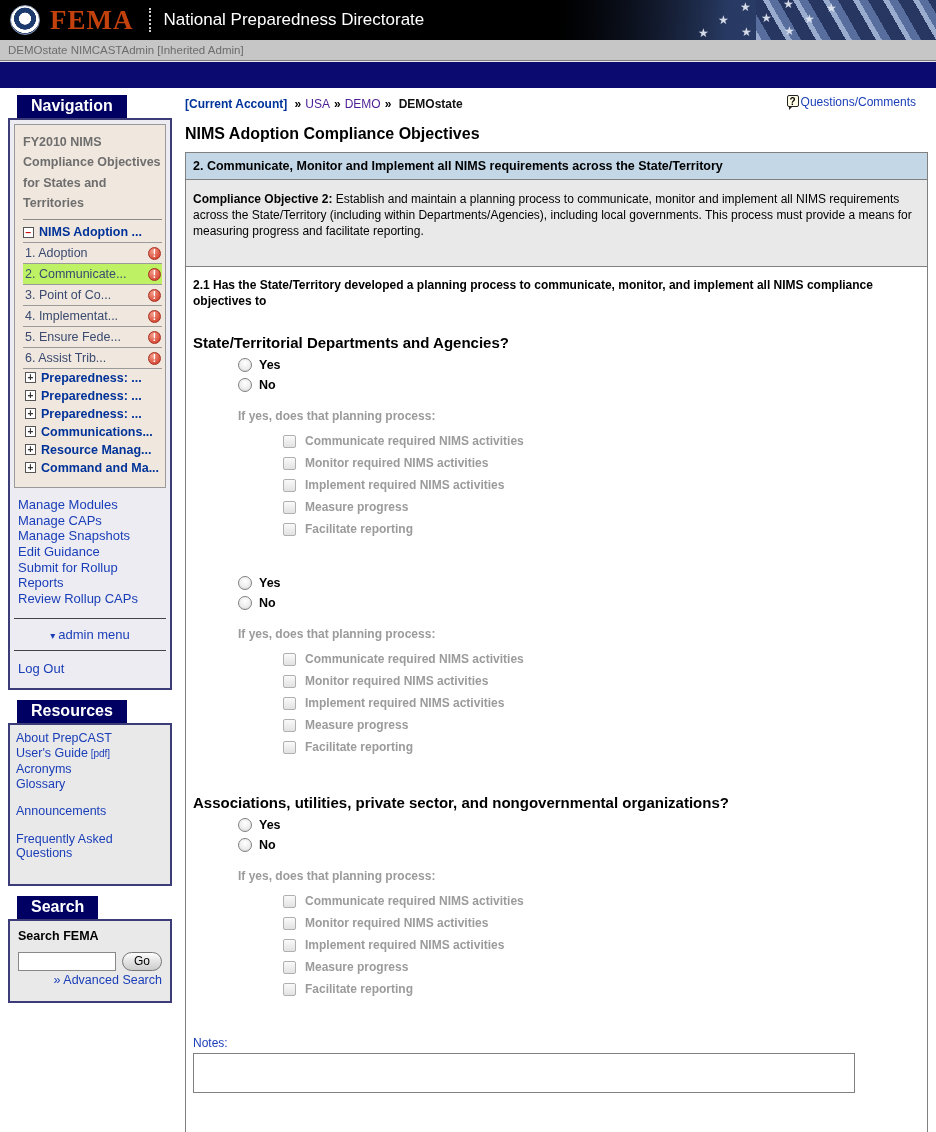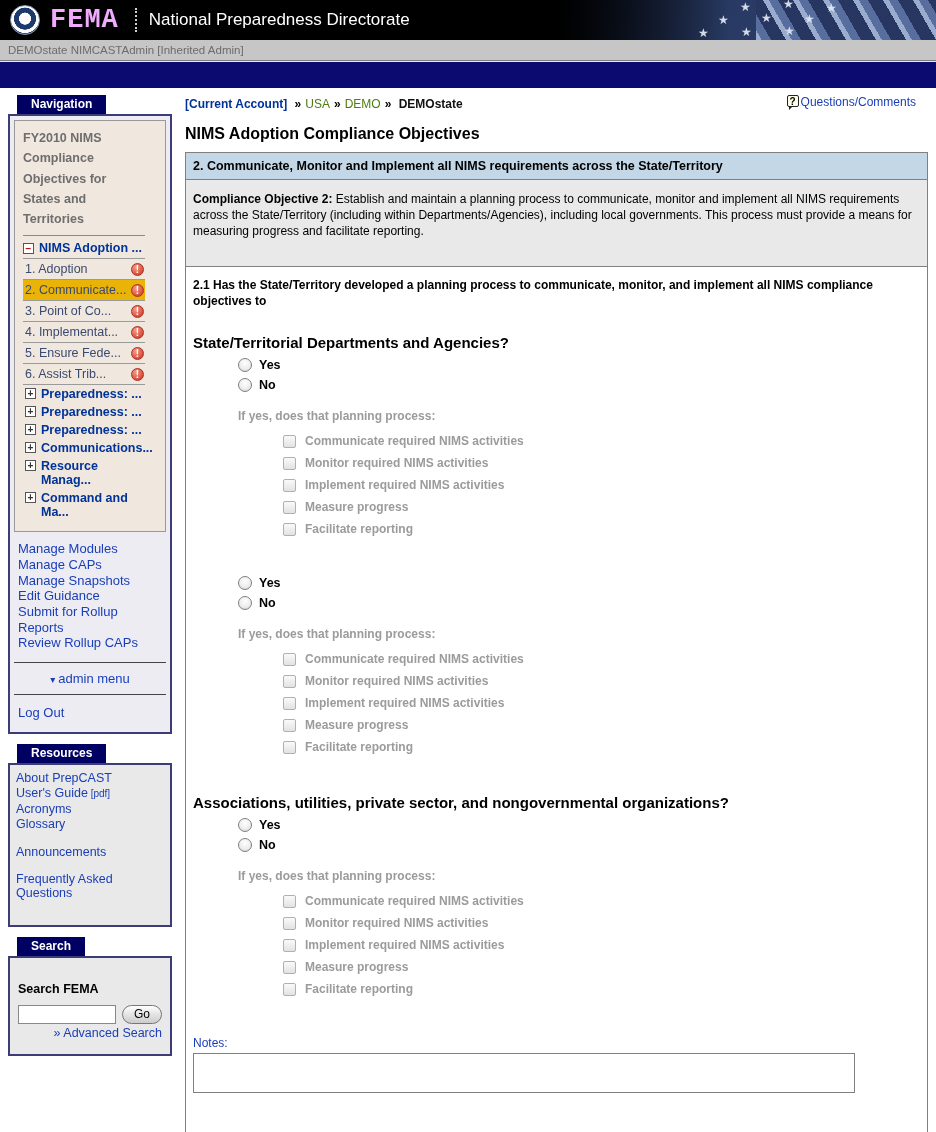--- a/index.html
+++ b/index.html
@@ -14,22 +14,22 @@
   .top-header {
     height: 40px; background: #000; position: relative;
     display: flex; align-items: center; overflow: hidden;
   }
   .seal {
     width: 30px; height: 30px; border-radius: 50%; margin-left: 10px;
     background: radial-gradient(circle at 50% 45%, #fff 0 28%, #1d3a6e 30% 52%, #fff 54% 68%, #26406f 70% 100%);
     border: 1px solid #8a9ab5; flex: 0 0 auto; position: relative; z-index: 3;
   }
   .fema-word {
-    font-family: Liberation Mono, monospace; font-weight: bold;
-    color: #f0abfc; font-size: 27px; letter-spacing: 1px; margin-left: 10px;
+    font-family: Liberation Serif, serif; font-weight: bold;
+    color: #c2410c; font-size: 27px; letter-spacing: 1px; margin-left: 10px;
     position: relative; z-index: 3;
   }
   .hdr-sep {
     height: 24px; border-left: 2px dotted #cfcfcf; margin: 0 12px 0 16px;
     position: relative; z-index: 3;
   }
   .directorate { color: #fff; font-size: 17px; position: relative; z-index: 3; }
   .flag {
     position: absolute; right: 0; top: 0; width: 378px; height: 40px;
     background: linear-gradient(100deg, #10182e 0%, #283a63 45%, #31456e 100%);
@@ -59,27 +59,27 @@
   .navy-bar { height: 27px; background: #0a0a70; border-top: 1px solid #e8e8e8; }
 
   
   .page { display: flex; align-items: flex-start; padding: 7px 8px 0 8px; }
   .sidebar { width: 164px; flex: 0 0 auto; }
   .main { flex: 1; margin-left: 13px; min-width: 0; }
 
   
   .side-tab {
     display: inline-block; background: #000063; color: #fff; font-weight: bold;
-    font-size: 12px; padding: 2px 14px 3px 14px; margin-left: 9px; position: relative; z-index: 2;
+    font-size: 16px; padding: 2px 14px 3px 14px; margin-left: 9px; position: relative; z-index: 2;
   }
   .side-box {
     border: 2px solid #3c3c78; background: #ececf2; padding: 4px 4px 8px 4px;
   }
   .tree-panel {
-    border: 1px solid #999; background: #f0e7de; padding: 7px 20px 10px 8px;
+    border: 1px solid #999; background: #f0e7de; padding: 7px 3px 10px 8px;
   }
   .module-title {
     color: #6e6e6e; font-weight: bold; font-size: 12.5px; line-height: 1.62;
     padding-bottom: 6px;
   }
   .tree-hr { border: 0; border-top: 1px solid #8a8a8a; margin: 0 0 2px 0; }
   .tree-root {
     display: flex; align-items: center; gap: 5px; padding: 3px 0;
     border-bottom: 1px solid #9a9a9a;
   }
@@ -89,21 +89,21 @@
     border: 1px solid #555; font-size: 10px; line-height: 9px; text-align: center;
     flex: 0 0 auto; font-weight: bold;
   }
   .pm-minus { color: #cc0000; }
   .pm-plus { color: #333; }
   .tree-item {
     display: flex; align-items: center; justify-content: space-between;
     padding: 3px 1px 3px 2px; border-bottom: 1px solid #9a9a9a;
     color: #3a4a70; font-size: 12.5px; cursor: pointer;
   }
-  .tree-item.selected { background: #eab308; }
+  .tree-item.selected { background: #bef264; }
   .alert-icon {
     display: inline-block; width: 13px; height: 13px; border-radius: 50%;
     background: radial-gradient(circle at 35% 30%, #f49a88, #d84a36 75%);
     border: 1px solid #a53022; color: #fff; font-weight: bold; font-size: 10px;
     line-height: 12px; text-align: center; flex: 0 0 auto;
   }
   .collapsed-item {
     display: flex; align-items: flex-start; gap: 5px; padding: 2px 0 2px 2px;
     color: #003399; font-weight: bold; font-size: 12.5px; cursor: pointer;
   }
@@ -120,21 +120,21 @@
   .logout-row a { color: #1a3eb8; font-size: 13px; }
 
   .res-box {
     border: 2px solid #3c3c78; background: #e9e9e9; padding: 6px 6px 23px 6px;
   }
   .res-links a { font-size: 12.5px; line-height: 1.15; margin-bottom: 1px; }
   .res-gap { margin-top: 13px !important; }
   .pdf-tag { font-size: 10px; }
 
   .search-box {
-    border: 2px solid #3c3c78; background: #e9e9e9; padding: 24px 6px 14px 8px;
+    border: 2px solid #3c3c78; background: #e9e9e9; padding: 8px 6px 14px 8px;
   }
   .search-label { font-weight: bold; font-size: 12.5px; color: #000; margin-bottom: 9px; }
   .search-row { display: flex; align-items: center; gap: 6px; }
   .search-input {
     width: 98px; height: 19px; border: 1px solid #888; background: #fff;
     font-size: 12px; padding: 0 3px;
   }
   .go-btn {
     border: 1px solid #777; border-radius: 10px; padding: 1px 11px 2px 11px;
     background: linear-gradient(#ffffff, #e6e6e6 45%, #cccccc);
@@ -142,21 +142,21 @@
     font-family: "Liberation Sans", sans-serif;
   }
   .adv-search { text-align: right; padding-right: 2px; margin-top: 2px; }
   .adv-search a { color: #1a3eb8; font-size: 12.5px; }
 
   
   .crumb-row { display: flex; justify-content: space-between; align-items: flex-start; }
   .breadcrumb { font-size: 12px; padding-top: 2px; }
   .breadcrumb .cur-acct { color: #003399; font-weight: bold; }
   .breadcrumb .sep { color: #000; margin: 0 4px; font-weight: bold; }
-  .breadcrumb a.crumb-link { color: #4d7c0f; }
+  .breadcrumb a.crumb-link { color: #4c1d95; }
   .breadcrumb .cur-node { color: #111; font-weight: bold; }
   .qc { display: flex; align-items: center; gap: 2px; margin-right: 12px; }
   .qc-icon {
     width: 12px; height: 12px; border: 1px solid #222; border-radius: 2px;
     background: #fffce6; font-size: 10px; font-weight: bold; line-height: 11px;
     text-align: center; position: relative; margin-top: -3px;
   }
   .qc-icon::after {
     content: ""; position: absolute; left: 1px; bottom: -4px;
     border-left: 4px solid #222; border-bottom: 4px solid transparent;

